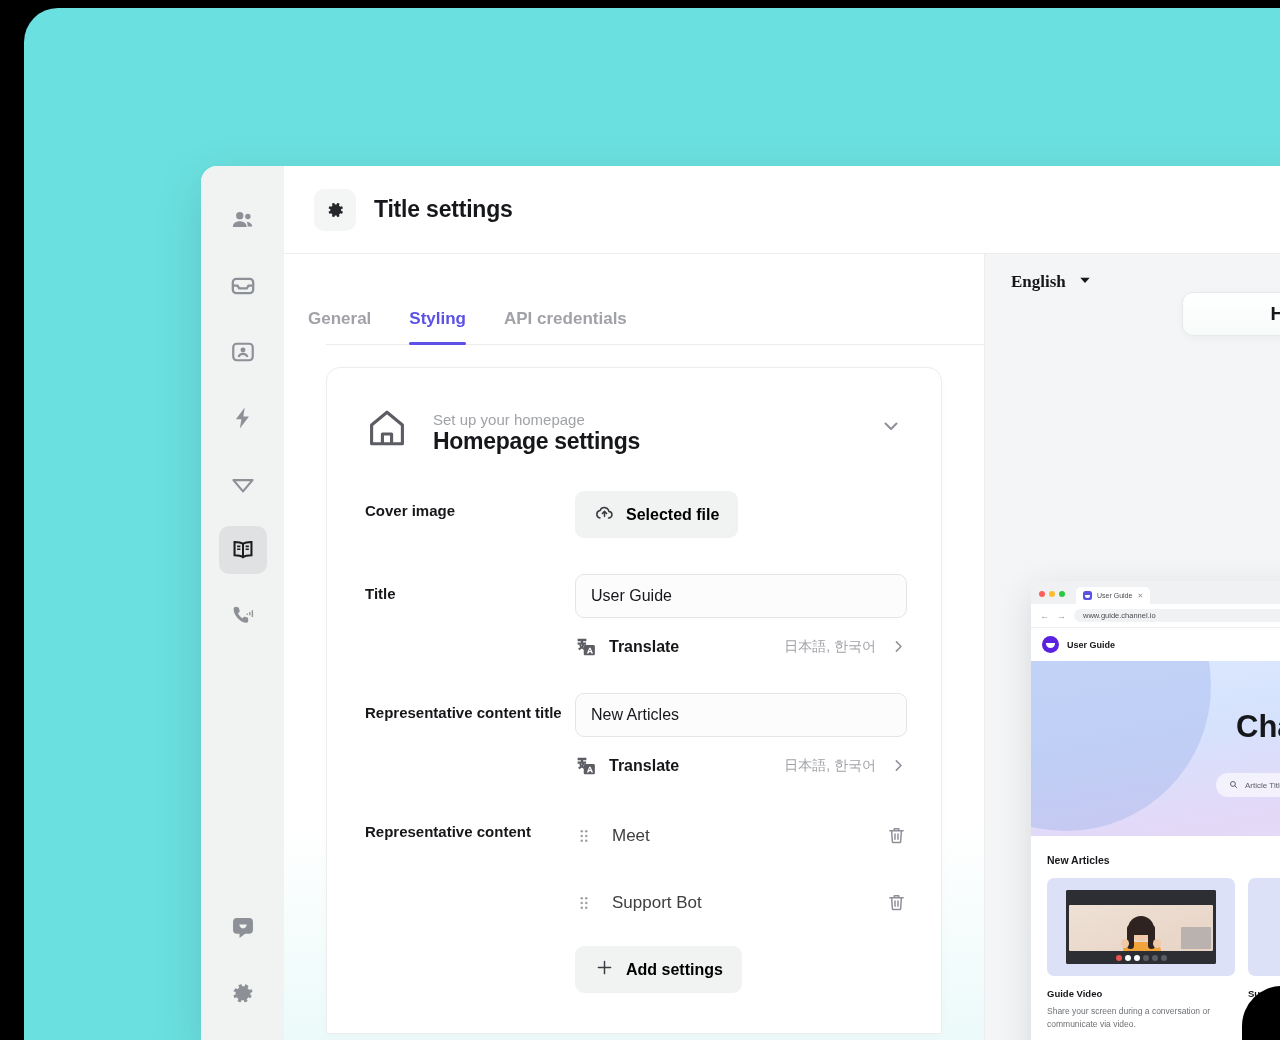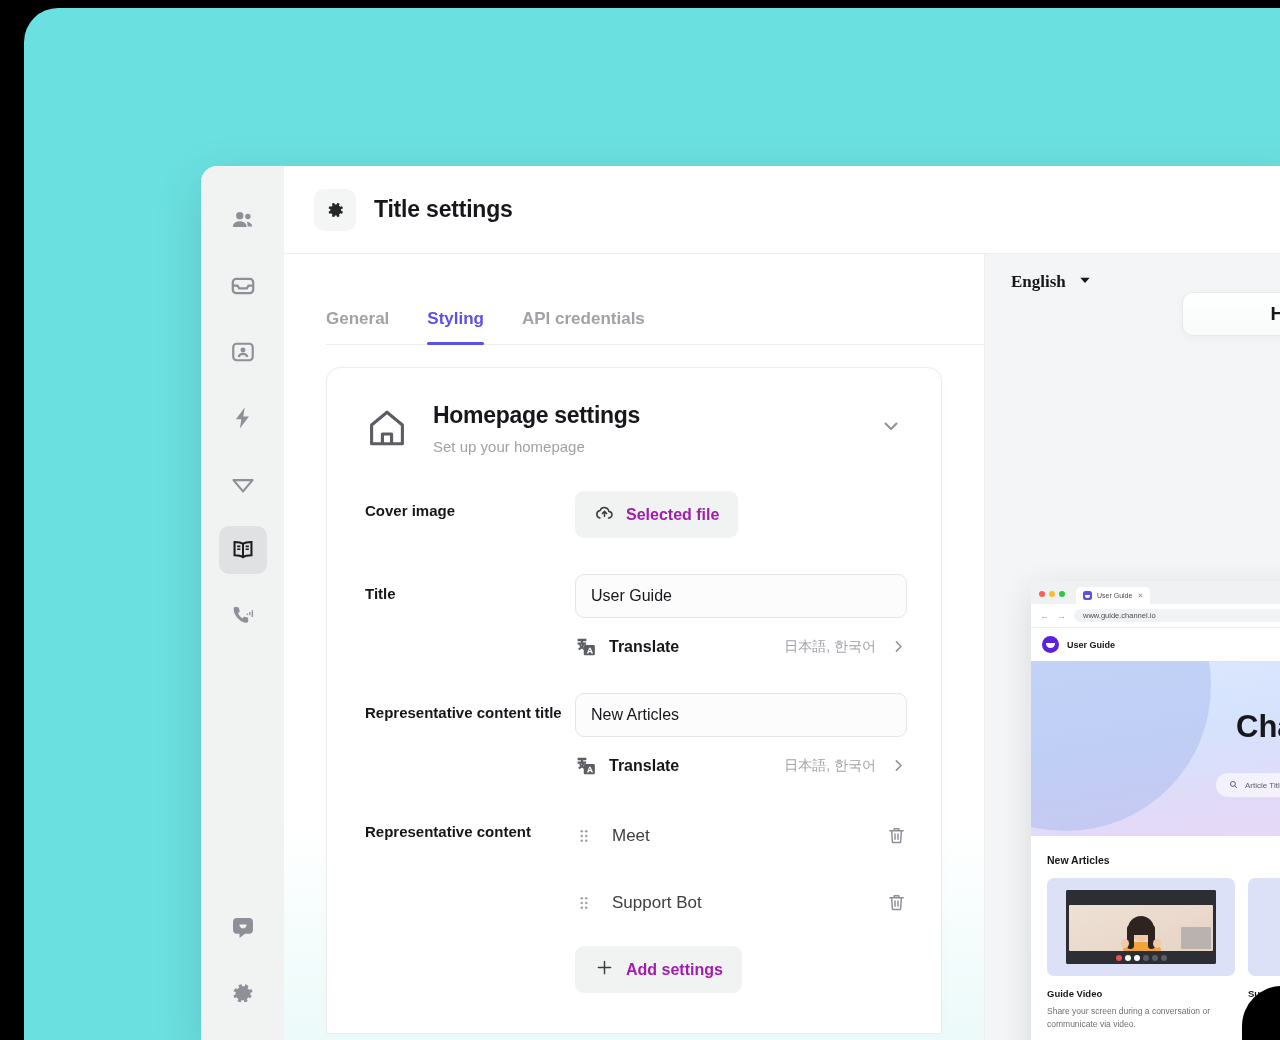--- a/index.html
+++ b/index.html
@@ -108,21 +108,21 @@
     display: flex;
     flex-direction: column;
     min-height: 0;
   }
 
   
   #tabs {
     display: flex;
     align-items: flex-end;
     height: 91px;
-    padding: 0 42px;
+    padding: 0 24px;
     position: relative;
     flex: none;
   }
   #tabs::after {
     content: "";
     position: absolute;
     left: 42px; right: 0; bottom: 0;
     height: 1px; background: #ededee;
   }
   .tab {
@@ -173,21 +173,21 @@
     line-height: 22px; padding-top: 9px;
   }
   .fctrl { flex: 1; min-width: 0; }
 
   .chipbtn {
     display: inline-flex; align-items: center; gap: 11px;
     background: #f1f2f2;
     border: none;
     border-radius: 9px;
     padding: 11px 19px;
-    font-size: 16px; font-weight: bold; color: #a21caf;
+    font-size: 16px; font-weight: bold; color: #000000;
     font-family: inherit;
   }
   .chipbtn svg { color: #3b3d42; }
 
   .textinput {
     width: 332px;
     border: 1px solid #e4e5e6;
     border-radius: 9px;
     padding: 12px 15px;
     font-size: 16px;
@@ -520,22 +520,22 @@
             <div id="settings-card">
 
               <div id="card-head">
                 <span id="home-icon">
                   <svg width="44" height="44" viewBox="0 0 24 24" fill="none" stroke="currentColor" stroke-width="1.7" stroke-linejoin="round">
                     <path d="M3.6 10.4 12 3.4l8.4 7v10.2H3.6z"></path>
                     <path d="M9.5 20.6v-5.3h5v5.3"></path>
                   </svg>
                 </span>
                 <div id="card-head-text">
+                  <div id="card-sub">Set up your homepage</div>
                   <div id="card-title">Homepage settings</div>
-                  <div id="card-sub">Set up your homepage</div>
                 </div>
                 <span id="collapse-btn">
                   <svg width="24" height="24" viewBox="0 0 24 24" fill="none" stroke="currentColor" stroke-width="2" stroke-linecap="round" stroke-linejoin="round">
                     <path d="M6.5 9.5 12 15l5.5-5.5"></path>
                   </svg>
                 </span>
               </div>
 
               <div class="frow">
                 <div class="flabel">Cover image</div>

